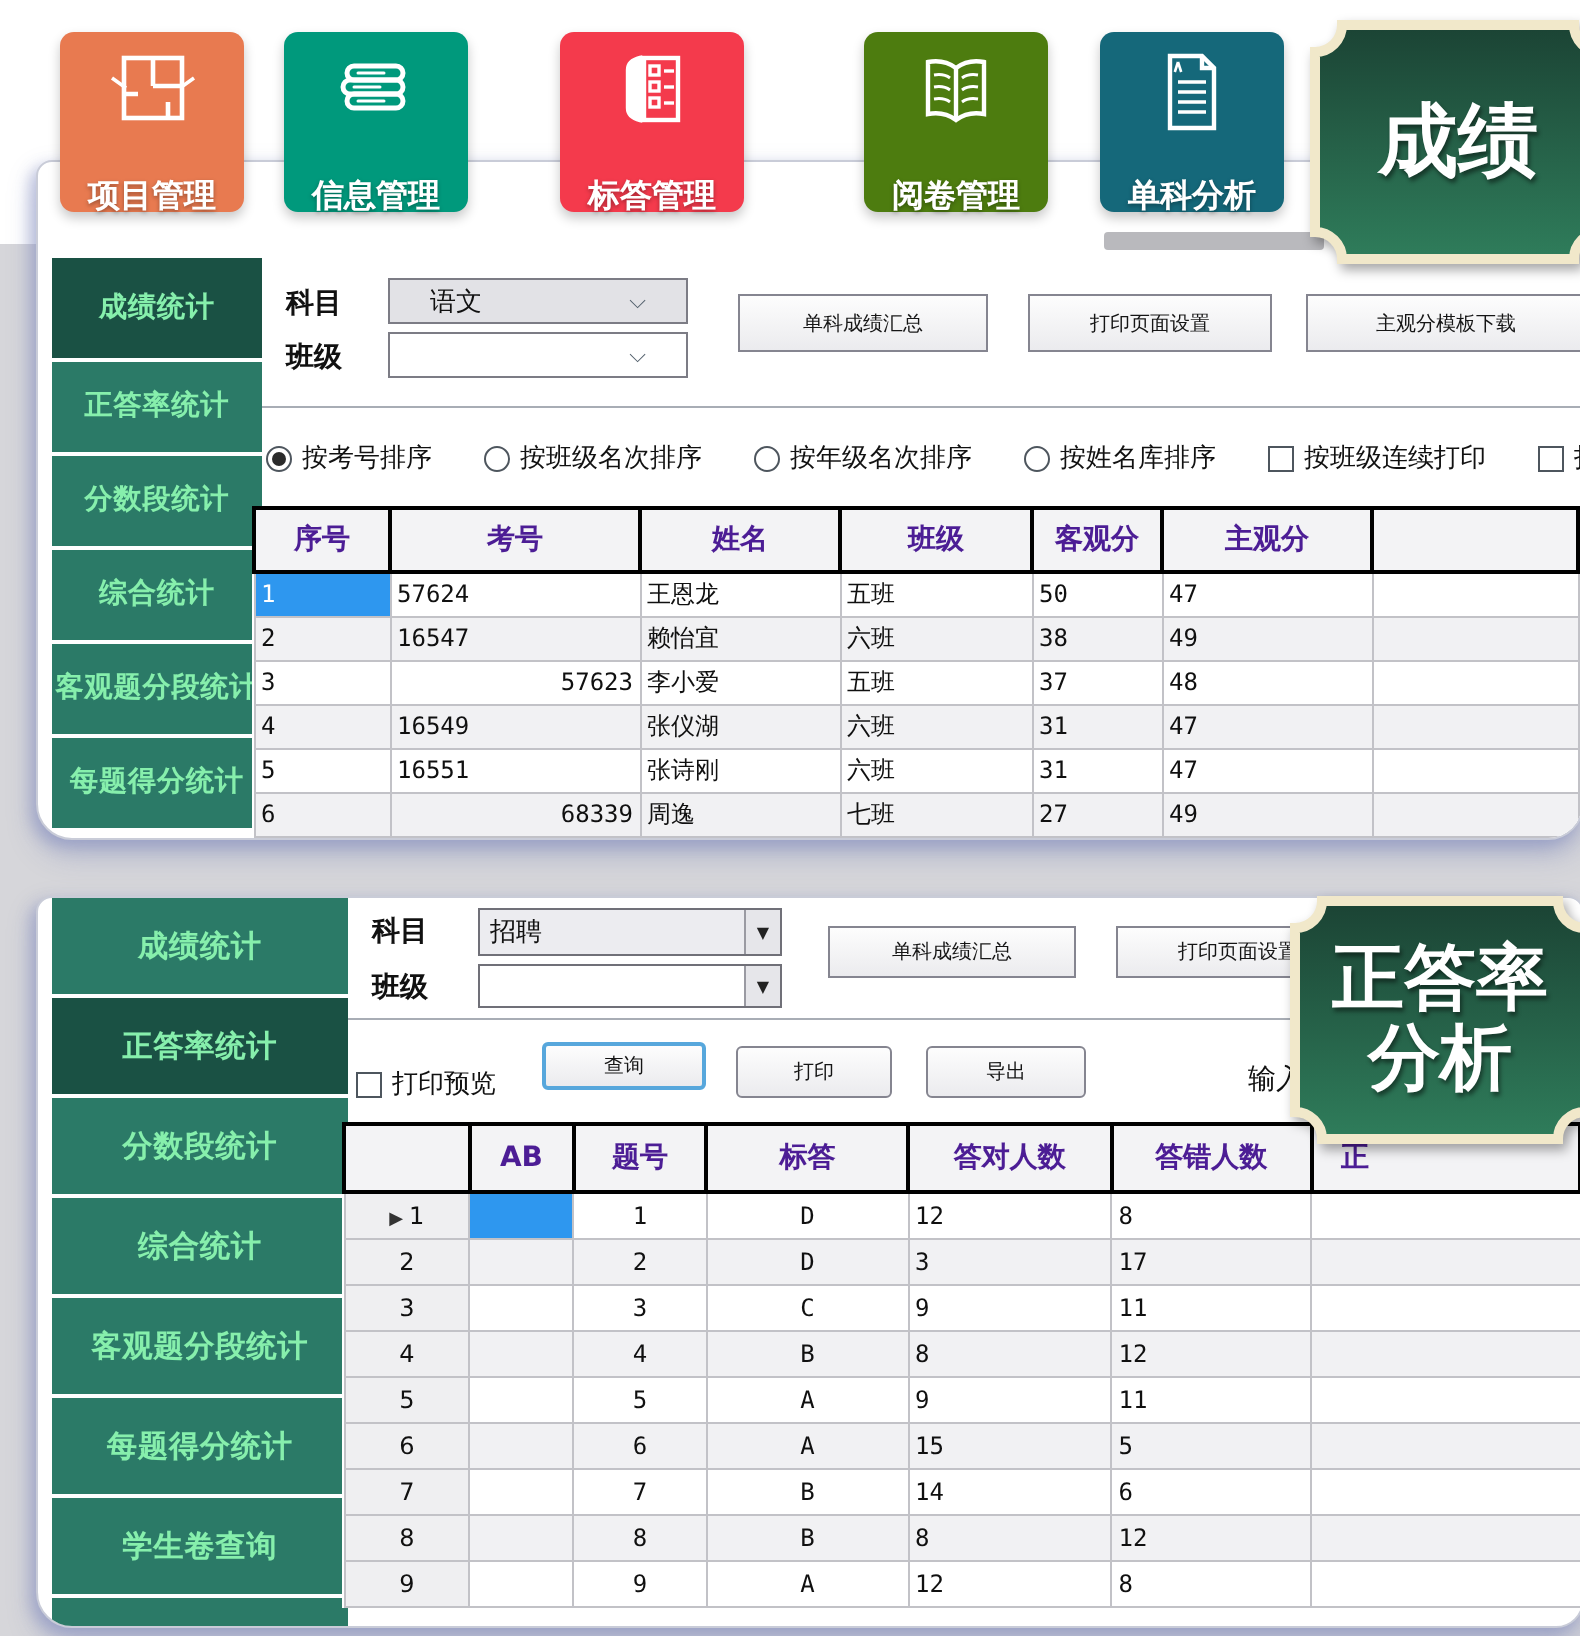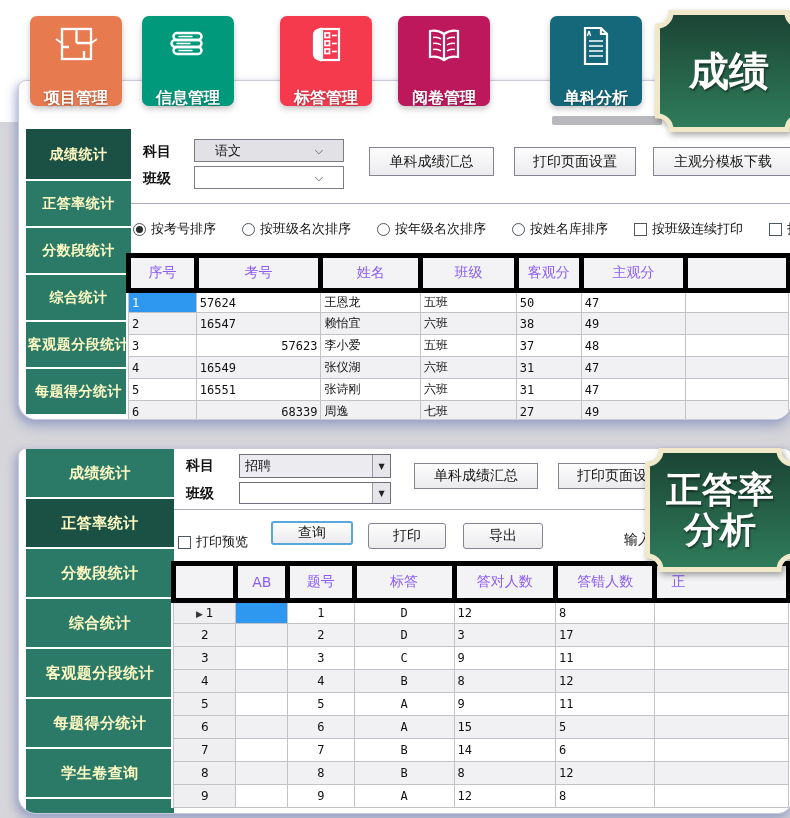--- a/index.html
+++ b/index.html
@@ -10,58 +10,58 @@
   
   .card{position:absolute;background:#fff;border:1px solid #c9ccd8;overflow:hidden;
         box-shadow:-3px 3px 7px rgba(125,135,190,.40),0 7px 14px rgba(120,130,185,.45);}
   #card-top{left:18px;top:80px;width:772px;height:338px;border-radius:8px 8px 18px 18px;z-index:2;}
   #card-bottom{left:18px;top:448px;width:772px;height:364px;border-radius:8px 8px 14px 18px;z-index:2;}
 
   
   .side{position:absolute;}
   #side-top{left:7px;top:48px;width:105px;}
   #side-bottom{left:7px;top:0px;width:148px;}
-  .side-item{background:#2b7a67;color:#fef9c3;font-weight:bold;text-align:center;margin-bottom:2px;
+  .side-item{background:#2b7a67;color:#86efac;font-weight:bold;text-align:center;margin-bottom:2px;
              letter-spacing:.5px;cursor:default;}
   #side-top .side-item{height:45px;line-height:45px;font-size:14px;}
   #side-top .side-item.on{height:50px;line-height:50px;background:#1a5144;}
   #side-bottom .side-item{height:48px;line-height:48px;font-size:15px;}
   #side-bottom .side-item.on{background:#1a5144;}
   .side-item.fill{height:10px;margin-bottom:0;}
 
   
   .lbl{position:absolute;font-size:14px;font-weight:bold;color:#111;}
   .combo{position:absolute;border:1px solid #7c7c85;background:#fff;font-size:13px;color:#111;
          display:flex;align-items:center;padding:0 20px;box-sizing:border-box;}
   .combo.filled{background:#e2e2e6;}
   .combo .chev{margin-left:auto;color:#55626e;font-size:11px;}
   .combo2{position:absolute;border:1px solid #707078;background:#fff;font-size:13px;color:#111;
           display:flex;align-items:center;padding-left:5px;box-sizing:border-box;}
   .combo2.filled{background:#ececf0;}
   .combo2 .dbtn{margin-left:auto;width:17px;align-self:stretch;border-left:1px solid #9a9aa2;
           background:#e6e6ea;display:flex;align-items:center;justify-content:center;font-size:8px;color:#222;}
   .btn1{position:absolute;border:1px solid #858590;background:linear-gradient(#fdfdfd,#ebebee);
-        font-size:14px;color:#151515;display:flex;align-items:center;justify-content:center;
+        font-size:10px;color:#151515;display:flex;align-items:center;justify-content:center;
         box-sizing:border-box;white-space:nowrap;overflow:hidden;}
   .btn1.focus{border:2px solid #57a7dc;border-radius:4px;}
   .btn1.r{border-radius:3px;}
   .hr{position:absolute;height:1px;background:#a8adb5;}
   .radio{width:13px;height:13px;border:1px solid #4e565e;border-radius:50%;background:#fff;
          position:relative;flex:none;box-sizing:border-box;}
   .radio.on::after{content:'';position:absolute;inset:2px;border-radius:50%;background:#2b2b2b;}
   .chk{width:13px;height:13px;border:1px solid #4e565e;background:#fff;flex:none;box-sizing:border-box;}
   .opt{display:flex;align-items:center;gap:5px;font-size:13px;color:#111;white-space:nowrap;}
   #sort-row{position:absolute;left:114px;top:137px;height:22px;display:flex;gap:26px;align-items:center;}
   .chkline{position:absolute;display:flex;align-items:center;gap:5px;font-size:13px;color:#111;}
   .hint{position:absolute;font-size:14px;color:#111;}
 
   
   .tblwrap{position:absolute;}
   table{border-collapse:collapse;table-layout:fixed;background:#fff;}
-  th{background:#f3f3f5;color:#8b5cf6;font-weight:normal;font-size:14px;border:5px solid #000000;
+  th{background:#f3f3f5;color:#4c1d95;font-weight:bold;font-size:14px;border:2px solid #000000;
      overflow:hidden;white-space:nowrap;}
   #tbl-top th{height:28px;}
   #tbl-bottom th{height:30px;}
   td{border:1px solid #c2c2c7;font-size:12px;font-family:"DejaVu Sans Mono","Liberation Mono",monospace;
      color:#101010;padding:0 3px;overflow:hidden;white-space:nowrap;box-sizing:border-box;}
   #tbl-top td{height:22px;}
   #tbl-bottom td{height:23px;}
   tr.alt td{background:#f1f1f3;}
   td.rowhdr{background:#efeff1 !important;text-align:center;font-family:"DejaVu Sans","Liberation Sans",sans-serif;}
   td.selcell{background:#2e97ef !important;color:#fff;}
@@ -418,21 +418,21 @@
               <rect x="23" y="19" width="4.5" height="4.5"></rect>
               <path d="M30 21.5h5"></path>
               <rect x="23" y="27" width="4.5" height="4.5"></rect>
               <path d="M30 29.5h5"></path>
             </g>
           </g>
         </svg>
       </span>
       <span class="ic-label">标答管理</span>
     </div>
-    <div class="app-icon" style="left: 398px; background: #be185d;">
+    <div class="app-icon" style="left: 432px; background: #4d7c0f;">
       <span class="ic">
         <svg viewBox="0 0 48 48">
           <g fill="none" stroke="#fff" stroke-width="2.2">
             <path d="M24 12c-4-3-9-4-14-3v26c5-1 10 0 14 3 4-3 9-4 14-3V9c-5-1-10 0-14 3z"></path>
             <path d="M24 12v26"></path>
             <path d="M13 15.5c3-.5 6 0 8 1.5M13 21.5c3-.5 6 0 8 1.5M13 27.5c3-.5 6 0 8 1.5M35 15.5c-3-.5-6 0-8 1.5M35 21.5c-3-.5-6 0-8 1.5M35 27.5c-3-.5-6 0-8 1.5" stroke-width="1.5"></path>
           </g>
         </svg>
       </span>
       <span class="ic-label">阅卷管理</span>

